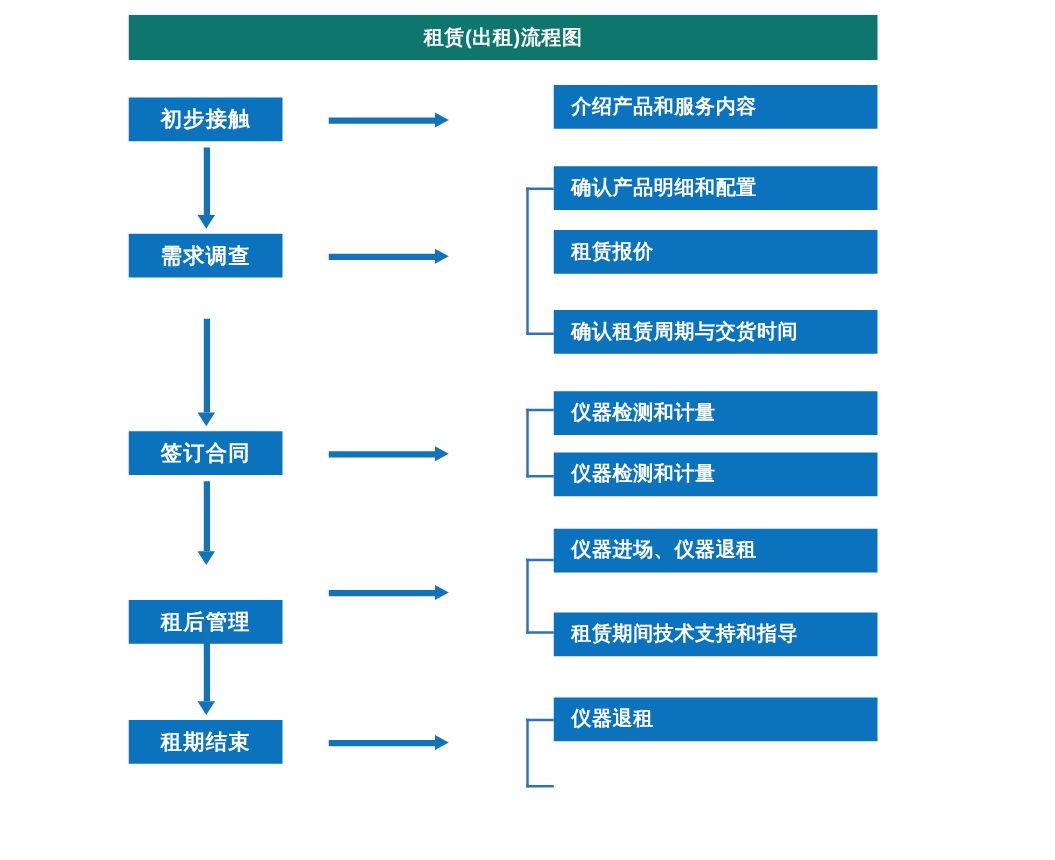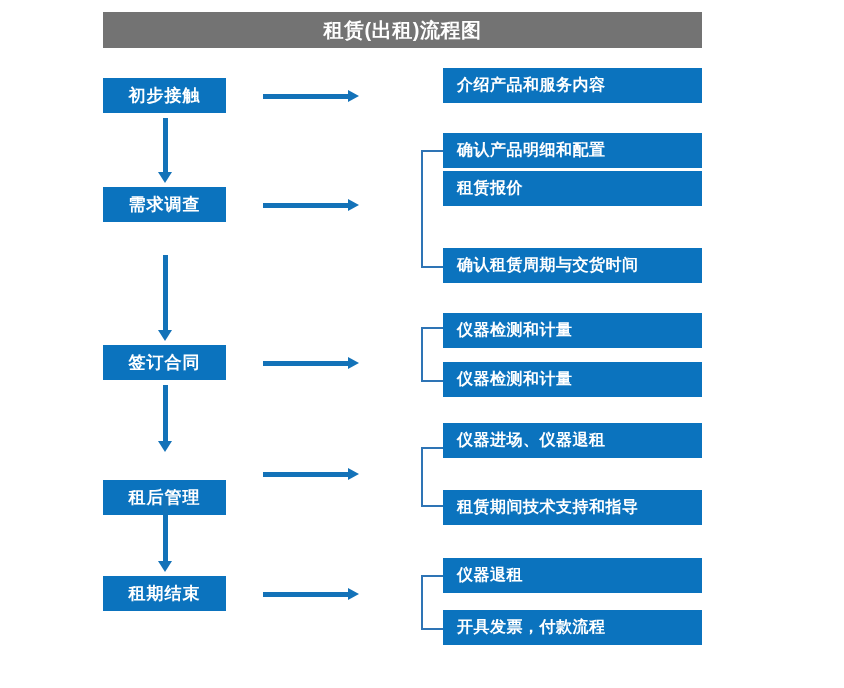--- a/index.html
+++ b/index.html
@@ -19,26 +19,26 @@
     overflow: hidden;
   }
 
   
   .title-bar {
     position: absolute;
     left: 103px;
     top: 12px;
     width: 599px;
     height: 36px;
-    background: #737373;
+    background: #0f766e;
     color: #ffffff;
     display: flex;
     align-items: center;
     justify-content: center;
-    font-size: 20px;
+    font-size: 16px;
     font-weight: bold;
     letter-spacing: 0.5px;
   }
 
   
   .stage-box {
     position: absolute;
     left: 103px;
     width: 123px;
     height: 35px;
@@ -183,25 +183,24 @@
   </div>
 
   <div class="bracket" style="top:150px; height:118px;"></div>
   <div class="bracket" style="top:327px; height:55px;"></div>
   <div class="bracket" style="top:447px; height:60px;"></div>
   <div class="bracket" style="top:575px; height:55px;"></div>
 
   <div class="detail-box" style="top:68px;">介绍产品和服务内容</div>
 
   <div class="detail-box" style="top:133px;">确认产品明细和配置</div>
-  <div class="detail-box" style="top:171px;text-align:center;">租赁报价</div>
+  <div class="detail-box" style="top:184px;text-align:center;">租赁报价</div>
   <div class="detail-box" style="top:248px;">确认租赁周期与交货时间</div>
 
   <div class="detail-box" style="top:313px;">仪器检测和计量</div>
   <div class="detail-box" style="top:362px;">仪器检测和计量</div>
 
   <div class="detail-box" style="top:423px;">仪器进场、仪器退租</div>
   <div class="detail-box" style="top:490px;text-align:center;">租赁期间技术支持和指导</div>
 
   <div class="detail-box" style="top:558px;">仪器退租</div>
-  <div class="detail-box" style="top:610px;">开具发票，付款流程</div>
 
 </div>
 
 </body></html>

